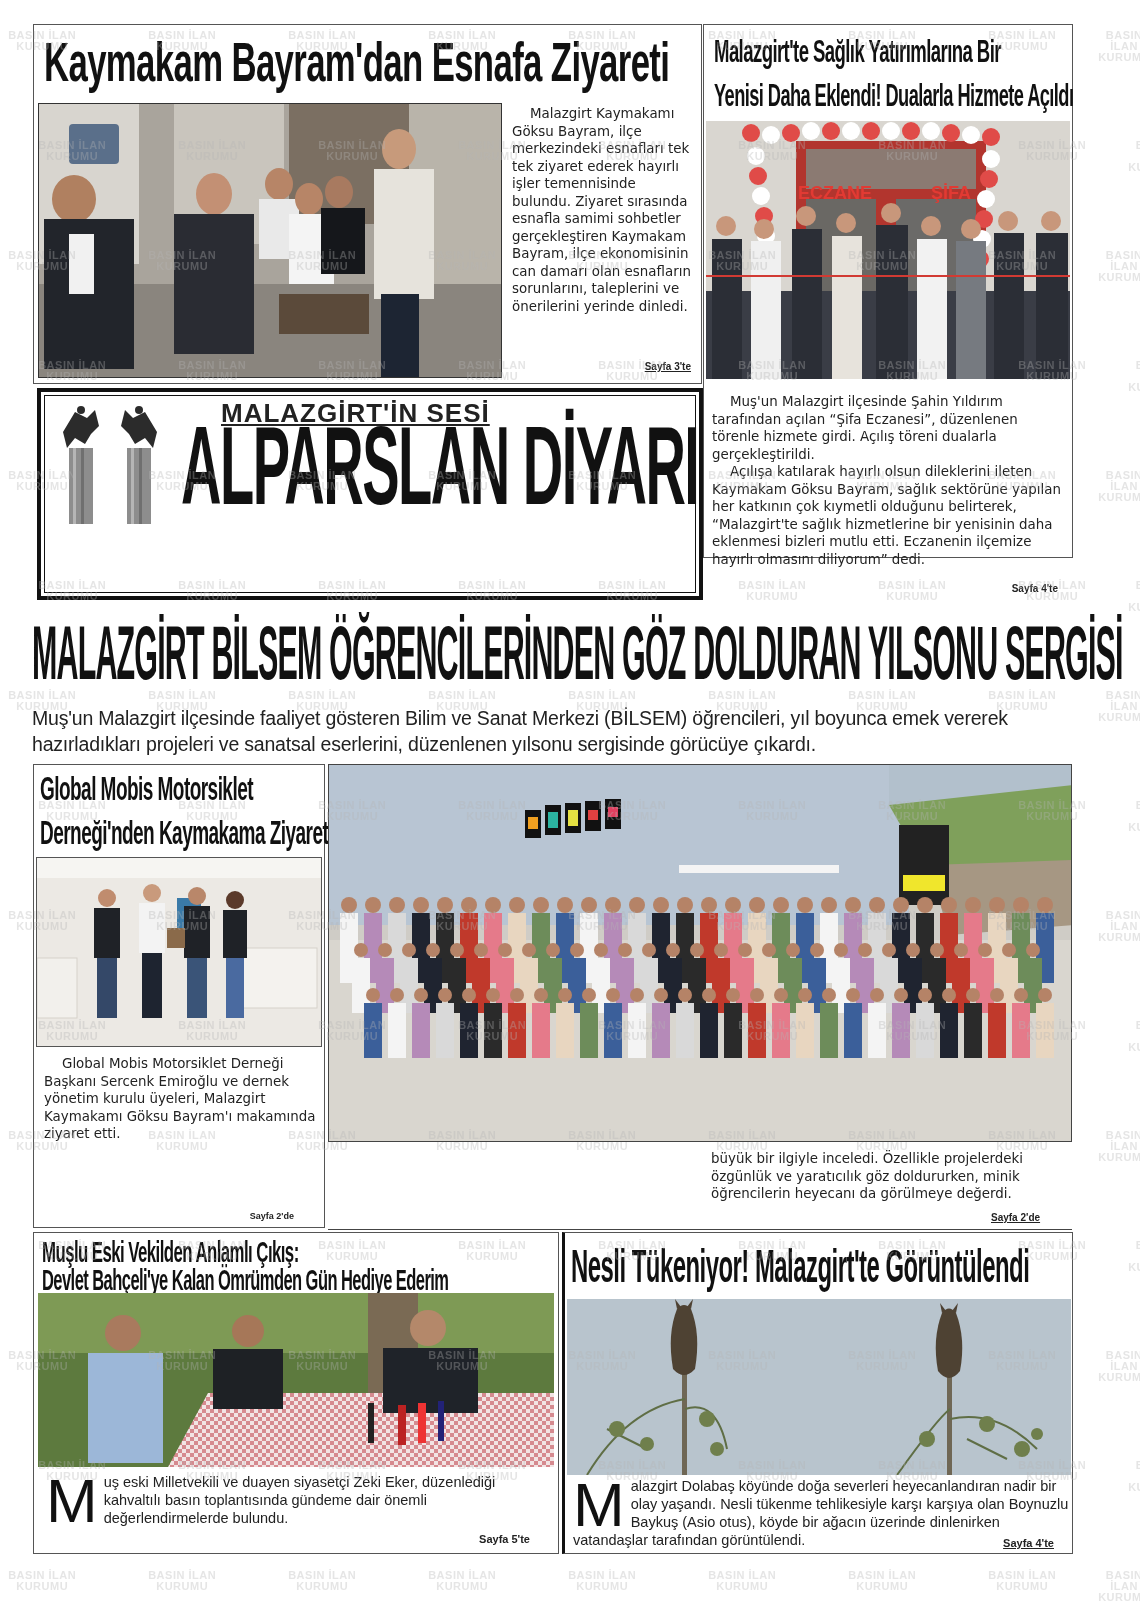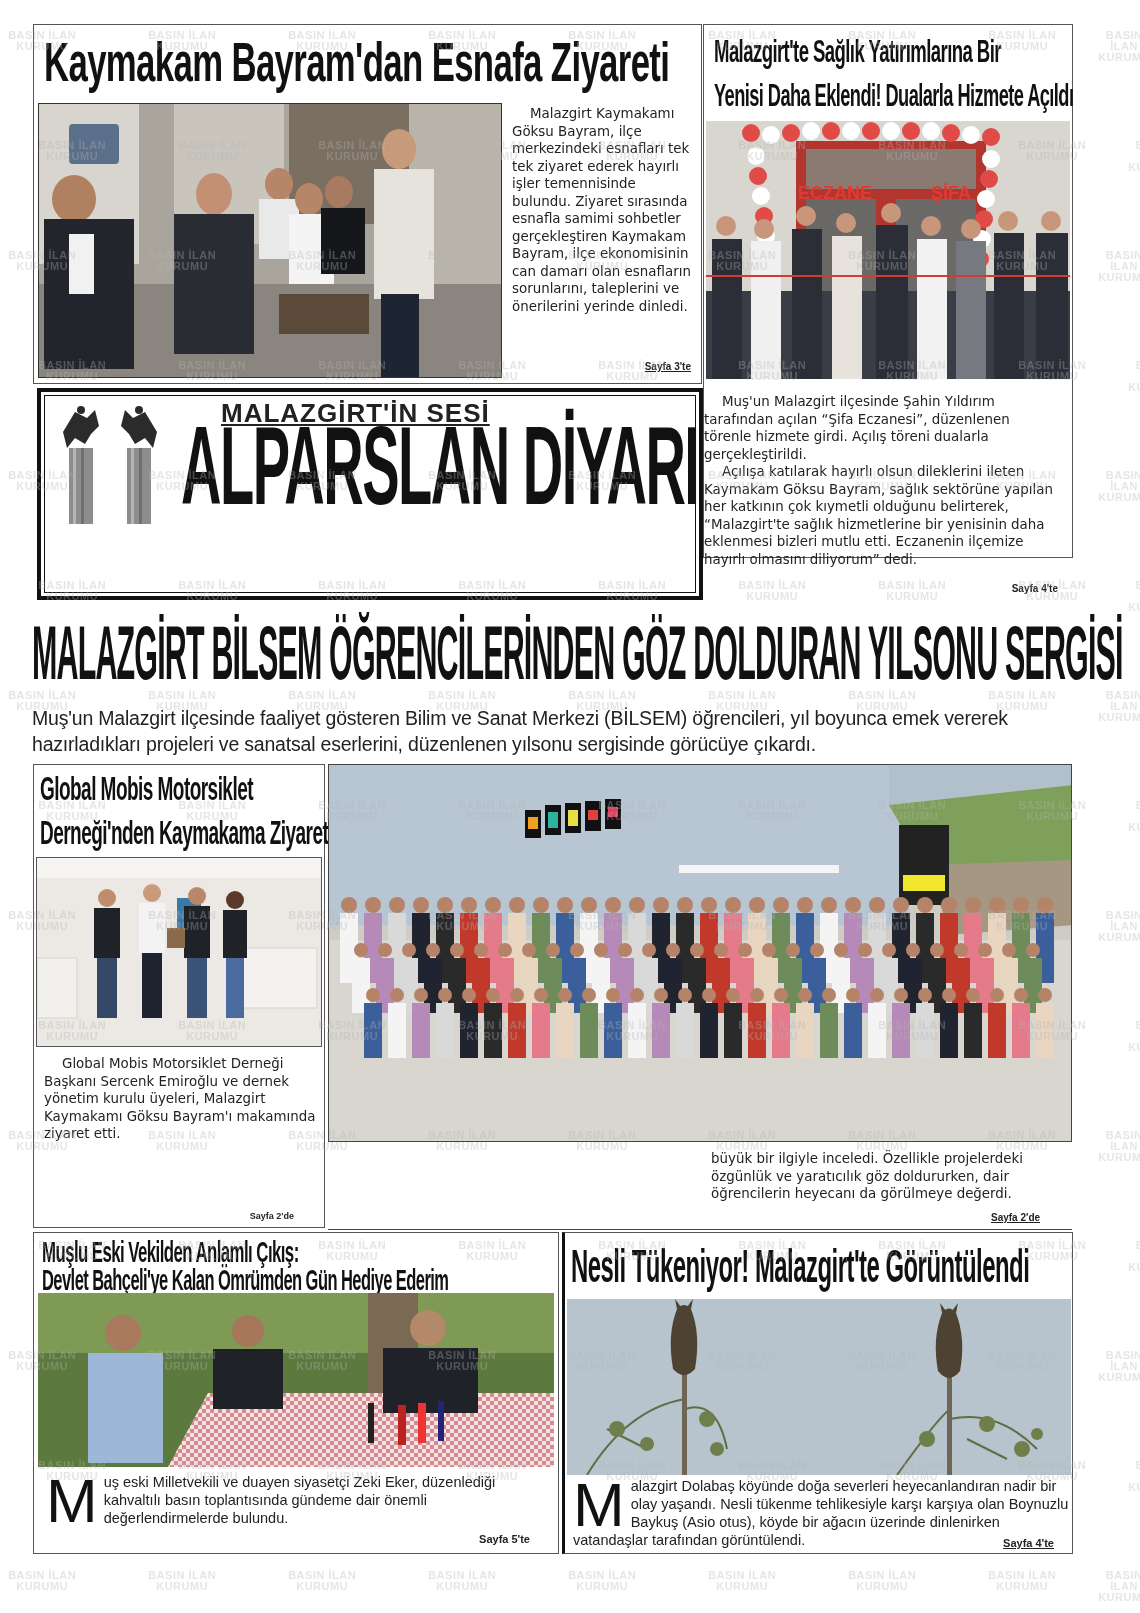--- a/index.html
+++ b/index.html
@@ -661,21 +661,21 @@
           <rect x="126" y="115" width="30" height="143" fill="#e7e3dc"></rect>
         <rect x="170" y="104" width="32" height="154"></rect>
           <rect x="211" y="118" width="30" height="140" fill="#f2f2f2"></rect>
         <rect x="250" y="120" width="30" height="138" fill="#767a80"></rect>
           <rect x="288" y="112" width="30" height="146"></rect>
         <rect x="330" y="112" width="32" height="146"></rect>
       </g>
       <line x1="0" y1="155" x2="364" y2="155" stroke="#d23a33" stroke-width="2"></line>
     </svg>
   </div>
-  <div class="body-text" style="position:absolute; left:0; top:368px; width:356px;">
+  <div class="body-text" style="position:absolute; left:8px; top:368px; width:356px;">
     <p>Muş'un Malazgirt ilçesinde Şahin Yıldırım tarafından açılan “Şifa Eczanesi”, düzenlenen törenle hizmete girdi. Açılış töreni dualarla gerçekleştirildi.</p>
     <p>Açılışa katılarak hayırlı olsun dileklerini ileten Kaymakam Göksu Bayram, sağlık sektörüne yapılan her katkının çok kıymetli olduğunu belirterek, “Malazgirt'te sağlık hizmetlerine bir yenisinin daha eklenmesi bizleri mutlu etti. Eczanenin ilçemize hayırlı olmasını diliyorum” dedi.</p>
   </div>
   <div class="sayfa" style="right:14px; top:558px;">Sayfa 4'te</div>
 </div>
 
 <div style="position:absolute; left:37px; top:388px; width:666px; height:212px; border:4px solid #111; background:#fff;">
   <div style="position:absolute; inset:3px; border:1px solid #111;"></div>
 
   <div style="position:absolute; left:14px; top:12px; width:110px; height:120px;">
@@ -931,21 +931,21 @@
         <rect x="683" y="238" width="18" height="55" fill="#e57a8a"></rect>
         <circle cx="692" cy="230" r="7" fill="#b58367"></circle>
         <rect x="707" y="238" width="18" height="55" fill="#e8d6c0"></rect>
         <circle cx="716" cy="230" r="7" fill="#b58367"></circle>
       </g>
   </svg>
 </div>
 <div class="body-text" style="position:absolute; left:336px; top:1150px; width:350px; height:80px; overflow:hidden;">
 </div>
 <div class="body-text" style="position:absolute; left:711px; top:1150px; width:352px;">
-  <p style="text-indent:0">büyük bir ilgiyle inceledi. Özellikle projelerdeki özgünlük ve yaratıcılık göz doldururken, dair öğrencilerin heyecanı da görülmeye değerdi.</p>
+  <p style="text-indent:0">büyük bir ilgiyle inceledi. Özellikle projelerdeki özgünlük ve yaratıcılık göz doldururken, minik öğrencilerin heyecanı da görülmeye değerdi.</p>
 </div>
 <div class="sayfa u" style="left:991px; top:1212px;">Sayfa 2'de</div>
 <div style="position:absolute; left:328px; top:1229px; width:744px; border-top:1.5px solid #444;"></div>
 
 <div class="box" style="left:33px; top:1232px; width:526px; height:322px;">
   <div class="cond" style="position:absolute; left:8px; top:2px; font-size:30px; transform:scaleX(0.56);">Muşlu Eski Vekilden Anlamlı Çıkış:</div>
   <div class="cond" style="position:absolute; left:8px; top:30px; font-size:30px; transform:scaleX(0.55);">Devlet Bahçeli'ye Kalan Ömrümden Gün Hediye Ederim</div>
   <div class="photo" style="left:4px; top:60px; width:516px; height:174px;">
     <svg width="516" height="174" viewBox="0 0 516 174" preserveAspectRatio="none">
       <defs>

